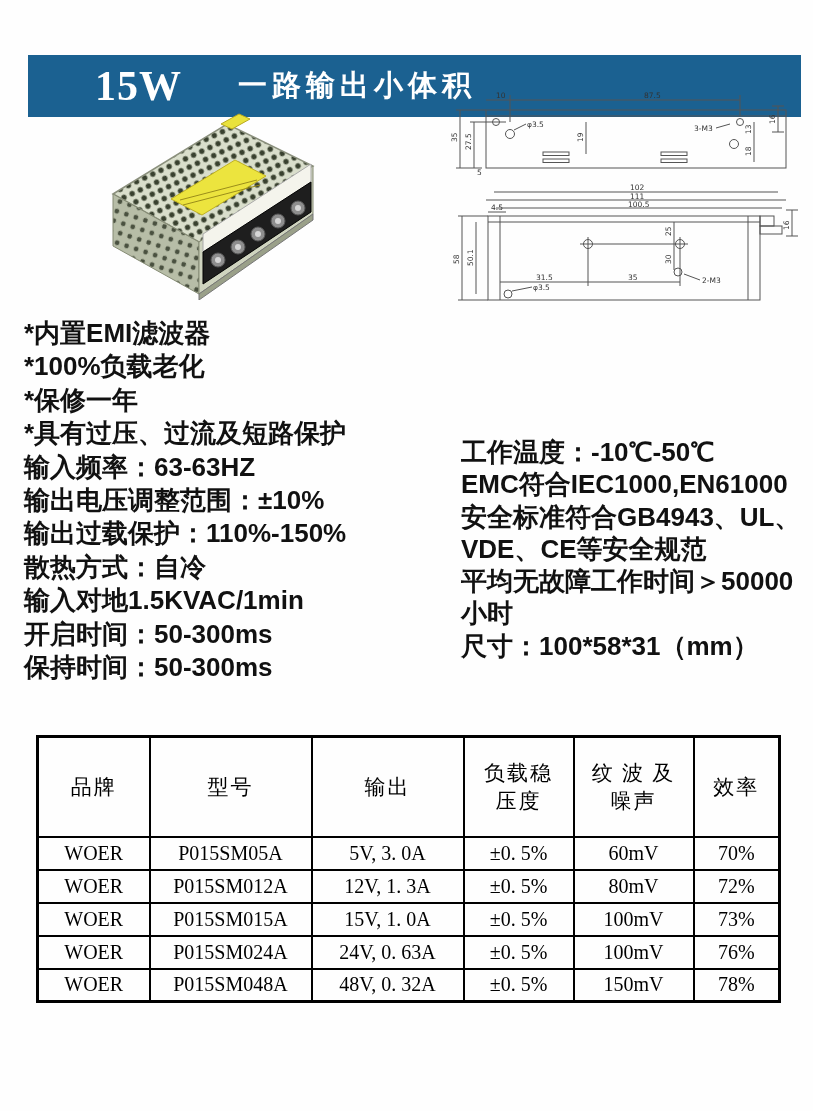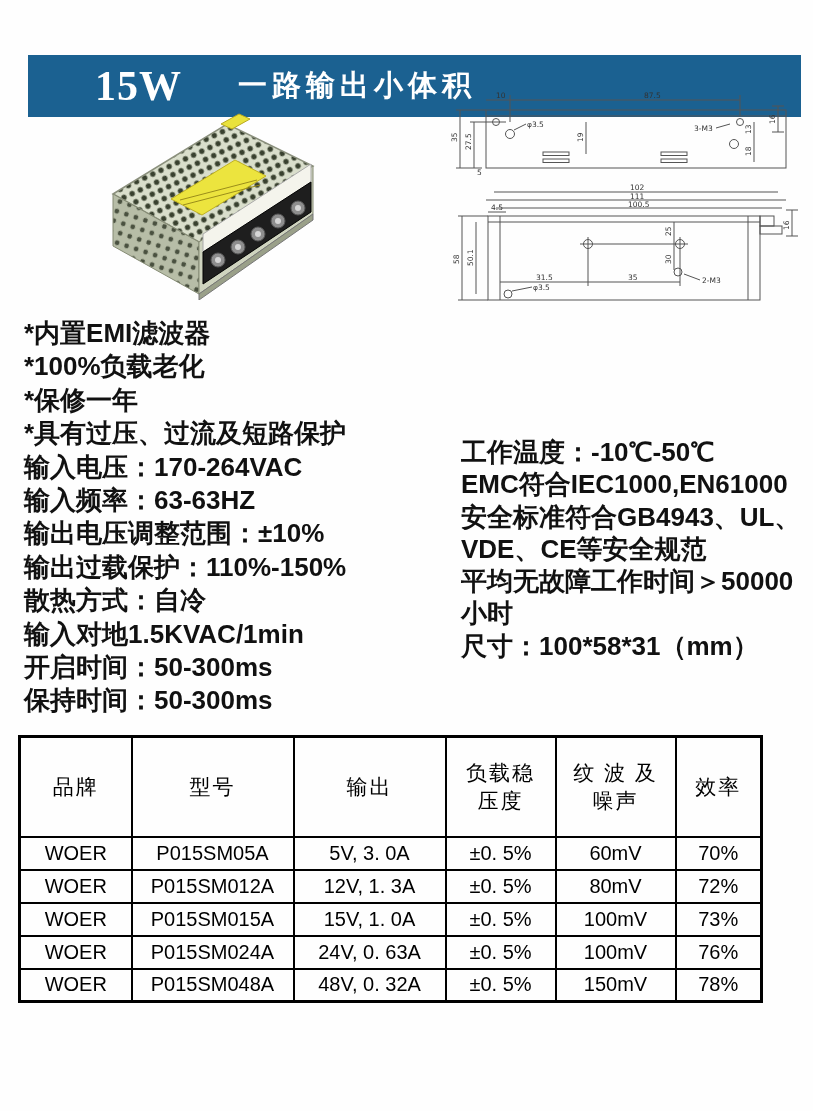--- a/index.html
+++ b/index.html
@@ -25,23 +25,23 @@
   .leftcol{
     position:absolute;left:24px;top:306px;width:430px;
     font-size:26px;font-weight:700;line-height:33.4px;white-space:nowrap;margin-top:11px;
   }
   .rightcol{
     position:absolute;left:461px;top:436px;width:350px;
     font-size:26px;font-weight:700;line-height:32.3px;white-space:nowrap;
   }
   
   table.spec{
-    position:absolute;left:18px;top:735px;width:742px;
+    position:absolute;left:36px;top:735px;width:742px;
     border-collapse:collapse;table-layout:fixed;
-    font-family:Liberation Sans, sans-serif;font-size:20px;color:#000;
+    font-family:Liberation Serif, serif;font-size:20px;color:#000;
     border:3px solid #000;
   }
   table.spec th,table.spec td{
     border:2px solid #000;text-align:center;vertical-align:middle;
     font-weight:normal;white-space:pre-line;padding:0 2px;
   }
   table.spec thead tr{height:100px;}
   table.spec tbody tr{height:33px;}
   table.spec th{font-size:21px;letter-spacing:2px;}
 </style>
@@ -204,21 +204,20 @@
       <line x1="338" y1="118" x2="350" y2="118"></line>
       <line x1="338" y1="144" x2="350" y2="144"></line>
     <text x="341" y="138" transform="rotate(-90 341 138)">16</text>
   </svg>
 
   <div class="leftcol">
     <div>*内置EMI滤波器</div>
     <div>*100%负载老化</div>
     <div>*保修一年</div>
     <div>*具有过压、过流及短路保护</div>
-    <div>输入电压：170-264VAC</div>
     <div>输入频率：63-63HZ</div>
     <div>输出电压调整范围：±10%</div>
     <div>输出过载保护：110%-150%</div>
     <div>散热方式：自冷</div>
     <div>输入对地1.5KVAC/1min</div>
     <div>开启时间：50-300ms</div>
     <div>保持时间：50-300ms</div>
   </div>
 
   <div class="rightcol">

